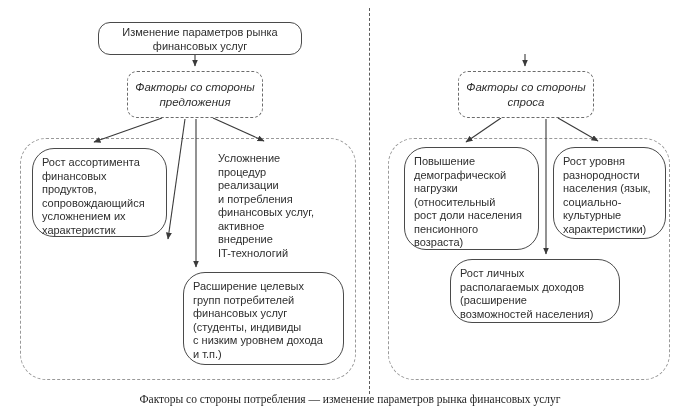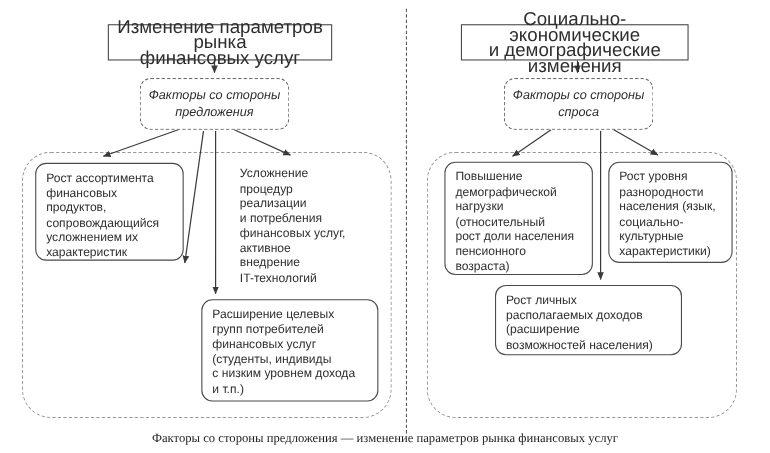--- a/index.html
+++ b/index.html
@@ -3,26 +3,26 @@
 <meta charset="utf-8">
 <style>
   html,body{margin:0;padding:0;background:#ffffff;}
   .canvas{
     position:relative;width:700px;height:412px;background:#ffffff;
     font-family:"Liberation Sans","DejaVu Sans",sans-serif;color:#2e2e2e;overflow:hidden;
   }
   .abs{position:absolute;box-sizing:border-box;}
   .box{
     position:absolute;box-sizing:border-box;background:#ffffff;
-    border:1.4px solid #4a4a4a;border-radius:10px;
+    border:1.4px solid #4a4a4a;border-radius:22px;
     font-size:11px;line-height:13.5px;white-space:pre-line;
     padding:7px 9px;
   }
   .topbox{
-    border-radius:0;font-size:17px;line-height:14px;
+    border-radius:12px;font-size:11px;line-height:14px;
     display:flex;align-items:center;justify-content:center;text-align:center;
     padding:2px 6px;
   }
   .factorbox{
     border:1.3px dashed #6b6b6b;border-radius:10px;background:#ffffff;
     display:flex;align-items:center;justify-content:center;text-align:center;
     font-size:11.5px;line-height:14.5px;white-space:pre-line;font-style:italic;
   }
   .container{
     position:absolute;box-sizing:border-box;border:1.3px dashed #999999;
@@ -94,22 +94,20 @@
 внедрение
 IT-технологий</div>
 
   <div class="box" style="left:183px;top:272px;width:161px;height:93px;">Расширение целевых
 групп потребителей
 финансовых услуг
 (студенты, индивиды
 с низким уровнем дохода
 и т.п.)</div>
 
-  <div class="box topbox" style="left:419px;top:22px;width:207px;height:33px;">Социально-экономические
-и демографические изменения</div>
 
   <div class="factorbox abs" style="left:458px;top:71px;width:136px;height:47px;">Факторы со стороны
 спроса</div>
 
   <div class="box" style="left:404px;top:147px;width:135px;height:103px;">Повышение
 демографической
 нагрузки
 (относительный
 рост доли населения
 пенсионного
@@ -120,15 +118,15 @@
 (расширение
 возможностей населения)</div>
 
   <div class="box" style="left:553px;top:147px;width:113px;height:92px;">Рост уровня
 разнородности
 населения (язык,
 социально-
 культурные
 характеристики)</div>
 
-  <div class="caption">Факторы со стороны предложения — изменение параметров рынка финансовых услуг</div>
+  <div class="caption">Факторы со стороны потребления — изменение параметров рынка финансовых услуг</div>
 
 </div>
 
 </body></html>

